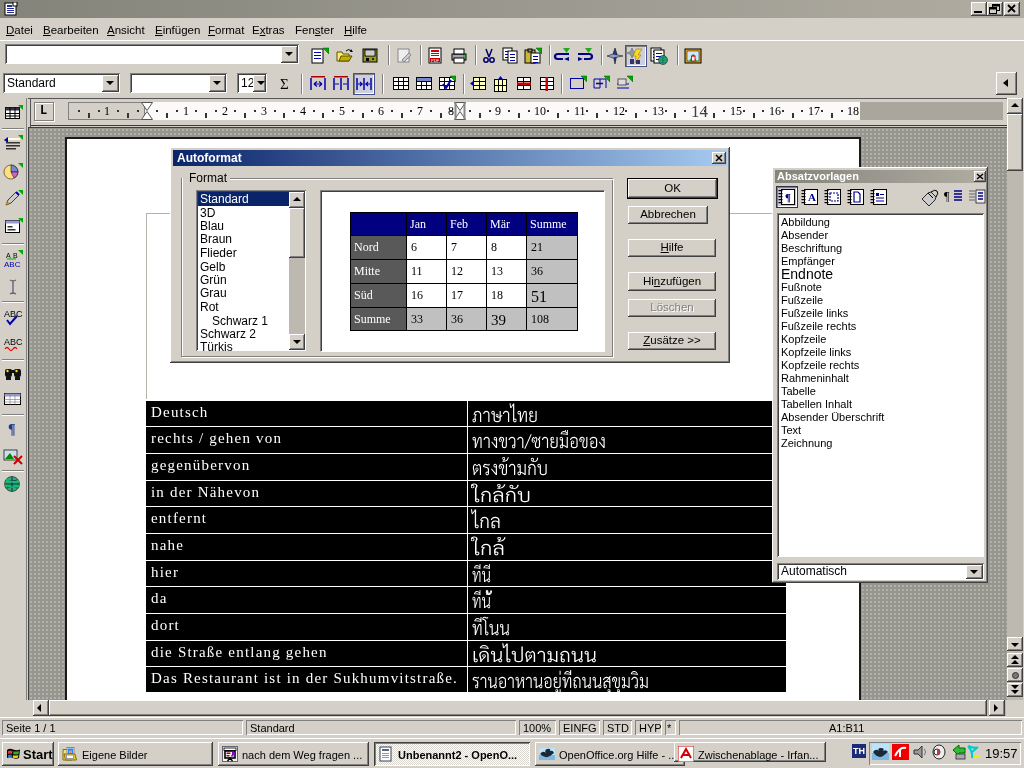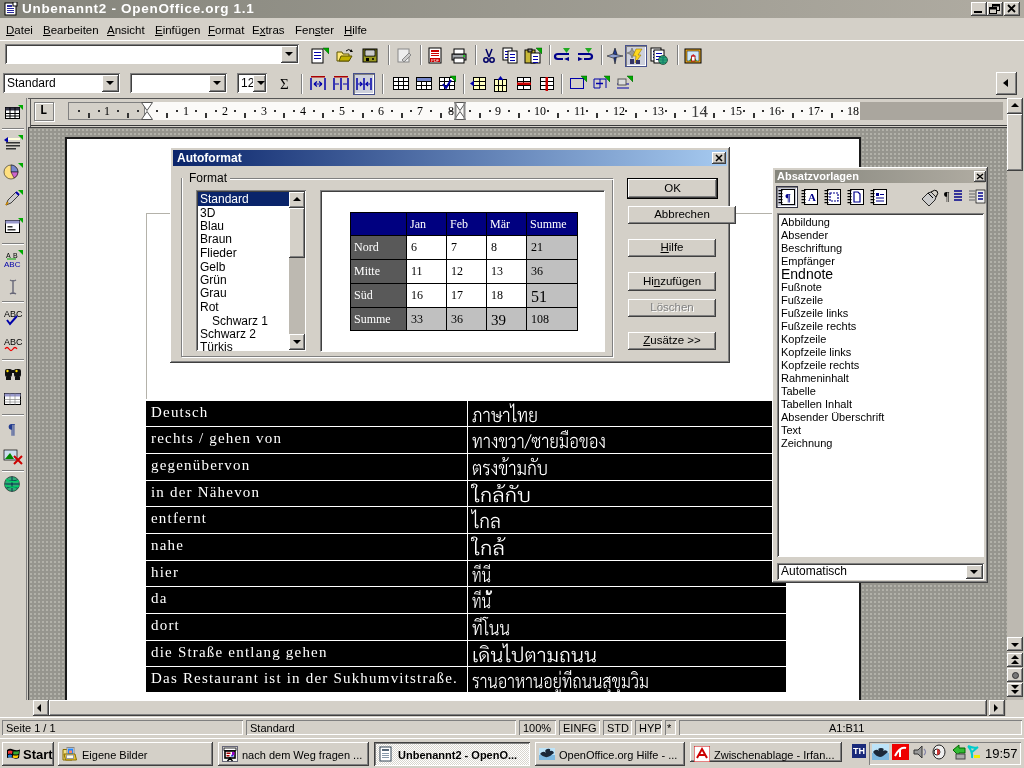--- a/index.html
+++ b/index.html
@@ -16,21 +16,20 @@
 </style></head><body>
 <div class="abs" style="left:0;top:0;width:1024px;height:18px;background:linear-gradient(90deg,#84847b,#b0aca2)">
 <svg class="abs" style="left:4px;top:2px" width="15" height="14" viewBox="0 0 15 14">
       <rect x="1" y="1" width="11" height="12" fill="#fff" stroke="#000" stroke-width="1"></rect>
       <rect x="9" y="0" width="4" height="4" fill="#fff" stroke="#000" stroke-width="1"></rect>
       <rect x="3" y="3" width="5" height="2" fill="#2a2aa0"></rect>
       <rect x="3" y="6" width="7" height="1" fill="#2a2aa0"></rect>
       <rect x="3" y="8" width="7" height="1" fill="#2a2aa0"></rect>
       <rect x="3" y="10" width="7" height="1" fill="#2a2aa0"></rect>
     </svg>
-<div class="abs" style="left:22px;top:1px;font-size:13.5px;font-weight:bold;color:#fff;letter-spacing:0.7px">Unbenannt2 - OpenOffice.org 1.1</div>
 <div class="abs btn" style="left:971px;top:2px;width:16px;height:14px">
       <div class="abs" style="left:3px;top:9px;width:8px;height:2px;background:#000"></div>
     </div>
 <div class="abs btn" style="left:987px;top:2px;width:16px;height:14px">
       <svg class="abs" style="left:2px;top:2px" width="12" height="10">
         <rect x="3.5" y="0.5" width="7" height="6" fill="#d4d0c8" stroke="#000"></rect>
         <rect x="4" y="1" width="6" height="1.5" fill="#000"></rect>
         <rect x="0.5" y="3.5" width="7" height="6" fill="#d4d0c8" stroke="#000"></rect>
         <rect x="1" y="4" width="6" height="1.5" fill="#000"></rect>
       </svg>
@@ -705,21 +704,21 @@
 <div class="abs" style="left:447px;top:308px;width:39px;height:23px;background:#c0c0c0"></div>
 <div class="abs serif" style="left:451px;top:312px;font-size:12px;color:#000">36</div>
 <div class="abs" style="left:487px;top:308px;width:39px;height:23px;background:#c0c0c0"></div>
 <div class="abs serif" style="left:491px;top:312px;font-size:15px;color:#000">39</div>
 <div class="abs" style="left:527px;top:308px;width:51px;height:23px;background:#c0c0c0"></div>
 <div class="abs serif" style="left:531px;top:312px;font-size:12px;color:#000">108</div>
 <div class="abs" style="left:350px;top:212px;width:228px;height:119px;border:1px solid #000"></div>
 <div class="abs btn" style="left:628px;top:179px;width:89px;height:19px;outline:1px solid #000;text-align:center">
     <div style="margin-top:3px;font-size:11.5px;line-height:13px;color:#000;">OK</div>
   </div>
-<div class="abs btn" style="left:628px;top:206px;width:108px;height:18px;text-align:center">
+<div class="abs btn" style="left:628px;top:206px;width:80px;height:18px;text-align:center">
     <div style="margin-top:2px;font-size:11.5px;line-height:13px;color:#000;">Abbrechen</div>
   </div>
 <div class="abs btn" style="left:628px;top:239px;width:88px;height:18px;text-align:center">
     <div style="margin-top:2px;font-size:11.5px;line-height:13px;color:#000;"><u>H</u>ilfe</div>
   </div>
 <div class="abs btn" style="left:628px;top:272px;width:88px;height:19px;text-align:center">
     <div style="margin-top:3px;font-size:11.5px;line-height:13px;color:#000;">Hi<u>n</u>zufügen</div>
   </div>
 <div class="abs btn" style="left:628px;top:299px;width:88px;height:18px;text-align:center">
     <div style="margin-top:2px;font-size:11.5px;line-height:13px;color:#808080;text-shadow:1px 1px 0 #fff;">Löschen</div>
@@ -953,21 +952,21 @@
     <div class="abs t11" style="left:24px;top:6px;width:128px;overflow:hidden"><b>Unbenannt2 - OpenO...</b></div>
   </div>
 <div class="abs btn" style="left:535px;top:742px;width:150px;height:24px;">
     <div class="abs" style="left:4px;top:4px"><svg width="16" height="16">
         <rect x="0" y="2" width="16" height="12" fill="#bde3f8"></rect>
         <rect x="0" y="9" width="16" height="5" fill="#7db8e0"></rect>
         <path d="M1,8 q3,-4 6,-1 q-2,-3 1,-4 q4,-1 3,2 q3,-1 4,2 l-4,3 q-5,3 -10,-2" fill="#1b2838"></path>
       </svg></div>
     <div class="abs t11" style="left:24px;top:6px;width:122px;overflow:hidden">OpenOffice.org Hilfe - ...</div>
   </div>
-<div class="abs btn" style="left:690px;top:742px;width:152px;height:20px;">
+<div class="abs btn" style="left:674px;top:742px;width:152px;height:20px;">
     <div class="abs" style="left:4px;top:4px"><svg width="16" height="16">
         <rect x="0" y="0" width="16" height="16" fill="#fff" stroke="#c00"></rect>
         <path d="M3,12 L8,3 L13,12 M5,9 h6" stroke="#c00" stroke-width="2" fill="none"></path>
       </svg></div>
     <div class="abs t11" style="left:24px;top:6px;width:124px;overflow:hidden">Zwischenablage - Irfan...</div>
   </div>
 <div class="abs" style="left:852px;top:744px;width:14px;height:14px;background:#1a2a7a;color:#fff;font-size:9px;font-weight:bold;text-align:center;line-height:14px">TH</div>
 <div class="abs sunk" style="left:869px;top:742px;width:152px;height:23px"></div>
 <div class="abs" style="left:872px;top:744px"><svg width="17" height="16">
       <rect x="0" y="0" width="17" height="16" fill="#bde3f8"></rect>

